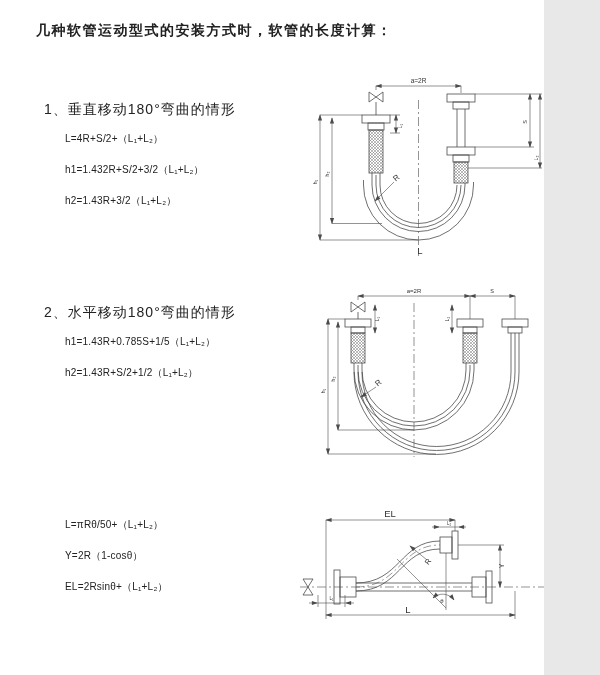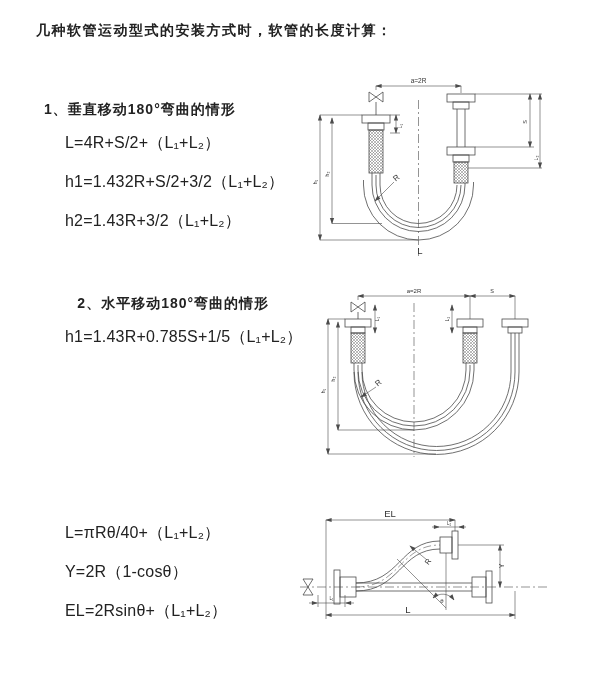--- a/index.html
+++ b/index.html
@@ -1,31 +1,31 @@
 <!DOCTYPE html>
 <html><head>
 <meta charset="utf-8">
 <style>
   html,body{margin:0;padding:0;background:#e8e8e8;}
   .page{
-    position:relative;width:600px;height:675px;background:#ffffff;
+    position:relative;width:544px;height:675px;background:#ffffff;
     font-family:"Liberation Sans","DejaVu Sans",sans-serif;color:#222;
     overflow:hidden;
   }
   .title{
     position:absolute;left:36px;top:22px;font-size:14px;font-weight:700;
     letter-spacing:1.5px;
   }
   .section{position:absolute;left:44px;}
   .sec1{top:101px;}
-  .sec2{top:295px;text-align:center;}
+  .sec2{top:304px;}
   .sec3{top:509px;}
-  .heading{font-size:14px;font-weight:700;letter-spacing:1px;margin:0 0 4px 0;}
+  .heading{font-size:14px;font-weight:400;letter-spacing:1px;margin:0 0 4px 0;}
   .formula{
-    font-size:16px;font-weight:500;margin:8px 0 0 21px;line-height:31px;
+    font-size:10px;font-weight:500;margin:0 0 0 21px;line-height:31px;
     letter-spacing:0.2px;white-space:nowrap;
   }
   svg{position:absolute;overflow:visible;}
   svg text{font-family:"Liberation Sans","DejaVu Sans",sans-serif;fill:#333;}
   .d1{left:306px;top:70px;}
   .d2{left:318px;top:283px;}
   .d3{left:296px;top:496px;}
 </style>
 </head>
 <body>
@@ -37,24 +37,25 @@
   <div class="section sec1">
     <div class="heading">1、垂直移动180°弯曲的情形</div>
     <div class="formula">L=4R+S/2+（L₁+L₂）</div>
     <div class="formula">h1=1.432R+S/2+3/2（L₁+L₂）</div>
     <div class="formula">h2=1.43R+3/2（L₁+L₂）</div>
   </div>
 
   <div class="section sec2">
     <div class="heading">2、水平移动180°弯曲的情形</div>
     <div class="formula">h1=1.43R+0.785S+1/5（L₁+L₂）</div>
+    <div class="formula">h2=1.43R+S/2+1/2（L₁+L₂）</div>
   </div>
 
   <div class="section sec3">
-    <div class="formula">L=πRθ/40+（L₁+L₂）</div>
+    <div class="formula">L=πRθ/50+（L₁+L₂）</div>
     <div class="formula">Y=2R（1-cosθ）</div>
     <div class="formula">EL=2Rsinθ+（L₁+L₂）</div>
   </div>
 
   <svg class="d1" width="244" height="192" viewBox="0 0 244 192">
     <defs>
       <marker id="arw1" markerWidth="7" markerHeight="7" viewBox="0 0 10 10" refX="9" refY="5" orient="auto-start-reverse" markerUnits="userSpaceOnUse">
         <path d="M1,2 L10,5 L1,8 Z" fill="#4b4b4b"></path>
       </marker>
       <pattern id="braid1" width="3" height="3" patternUnits="userSpaceOnUse">

